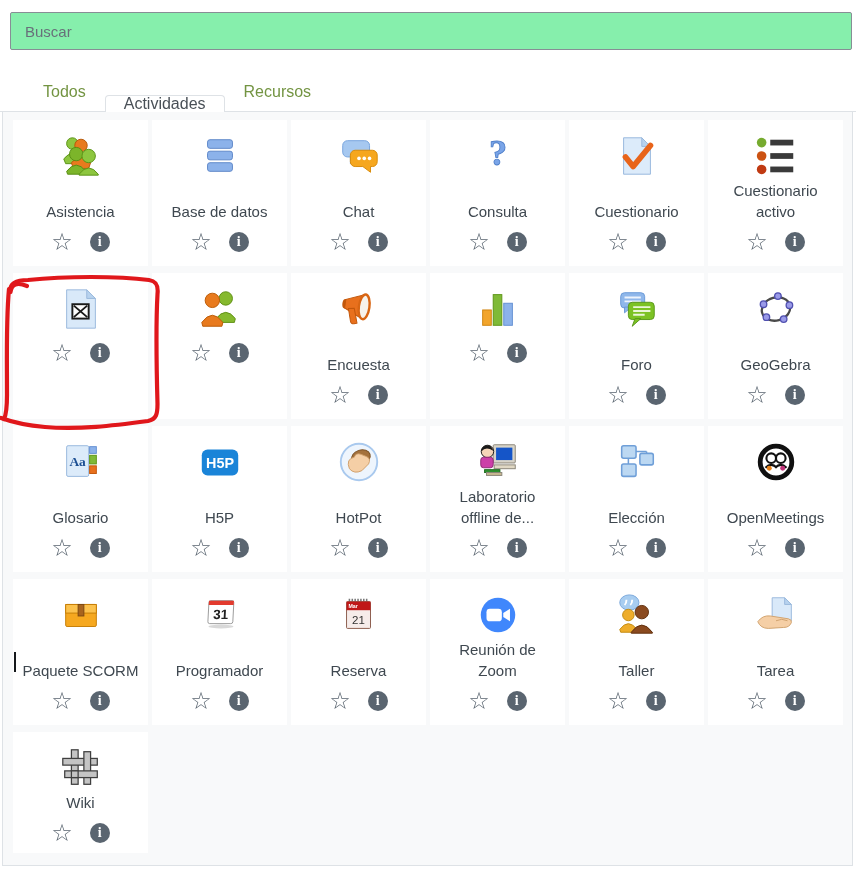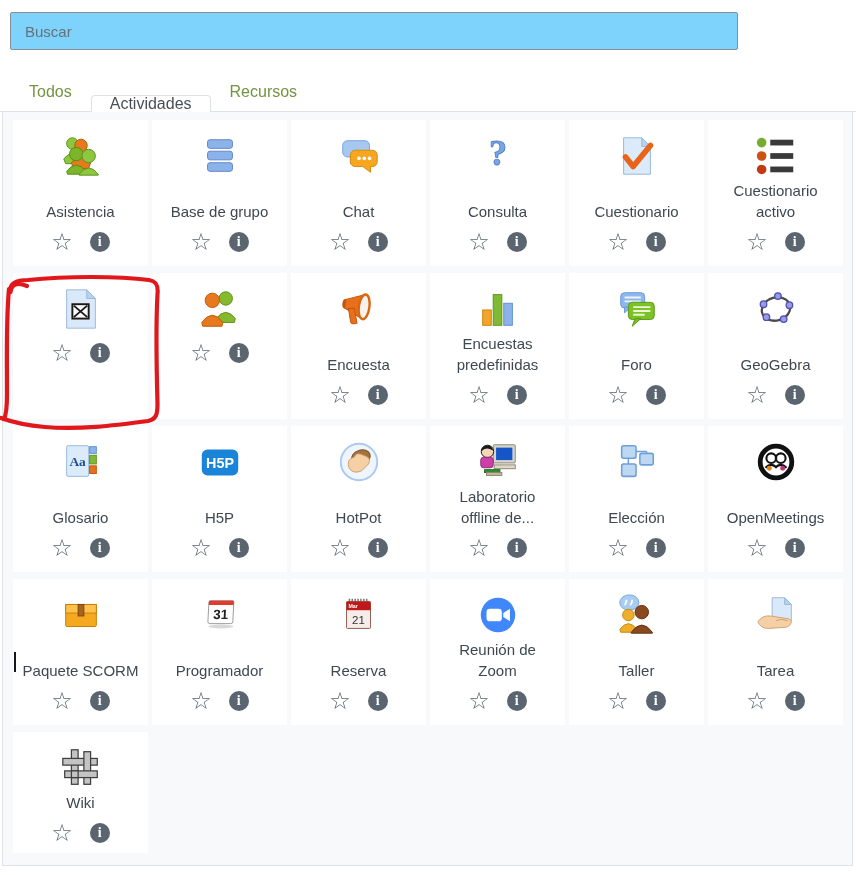--- a/index.html
+++ b/index.html
@@ -1,28 +1,28 @@
 <!DOCTYPE html>
 <html><head>
 <meta charset="utf-8">
 <style>
   html,body { margin:0; padding:0; background:#fff; }
   body { width:862px; height:875px; position:relative; overflow:hidden;
          font-family:"Liberation Sans", sans-serif; }
 
   
-  .search-input { position:absolute; left:10px; top:12px; width:728px; height:38px;
+  .search-input { position:absolute; left:10px; top:12px; width:842px; height:38px;
     box-sizing:border-box; border:1px solid #878e95; border-radius:2px;
-    padding:0 14px; font-size:15px; color:#495057; background:#7dd3fc; outline:none;
+    padding:0 14px; font-size:15px; color:#495057; background:#86efac; outline:none;
     font-family:"Liberation Sans", sans-serif; }
   .search-input::placeholder { color:#68707a; opacity:1; }
 
   
   .tab-bar { position:absolute; left:0; top:71px; width:856px; height:41px;
-    box-sizing:border-box; display:flex; align-items:stretch; padding-left:10px;
+    box-sizing:border-box; display:flex; align-items:stretch; padding-left:24px;
     border-bottom:1px solid #dee2e6; }
   .tab { display:flex; align-items:center; padding:0 18px; font-size:16px;
     color:#739442; text-decoration:none; border:1px solid transparent;
     border-radius:4px 4px 0 0; margin-bottom:-1px; background:transparent; }
   .tab.active { color:#495057; background:#fff;
     border-color:#dee2e6 #dee2e6 #fff; padding-bottom:4px; margin-bottom:-5px;margin-top:24px; }
 
   
   .panel { position:absolute; left:2px; top:112px; width:851px; height:754px;
     box-sizing:border-box; background:#f8f9fa;
@@ -254,21 +254,21 @@
       <span class="info-glyph">i</span>
     </div>
   </div>
 
   <div class="card">
     <div class="icon-box">
       <svg aria-hidden="true">
             <use href="#ic-database"></use>
           </svg>
     </div>
-    <div class="label">Base de grupo</div>
+    <div class="label">Base de datos</div>
     <div class="actions">
       <span class="star">☆</span>
       <span class="info-glyph">i</span>
     </div>
   </div>
 
   <div class="card">
     <div class="icon-box">
       <svg aria-hidden="true">
             <use href="#ic-chat"></use>
@@ -356,21 +356,20 @@
       <span class="info-glyph">i</span>
     </div>
   </div>
 
   <div class="card">
     <div class="icon-box">
       <svg aria-hidden="true">
             <use href="#ic-encuestas-predefinidas"></use>
           </svg>
     </div>
-    <div class="label">Encuestas predefinidas</div>
     <div class="actions">
       <span class="star">☆</span>
       <span class="info-glyph">i</span>
     </div>
   </div>
 
   <div class="card">
     <div class="icon-box">
       <svg aria-hidden="true">
             <use href="#ic-foro"></use>

